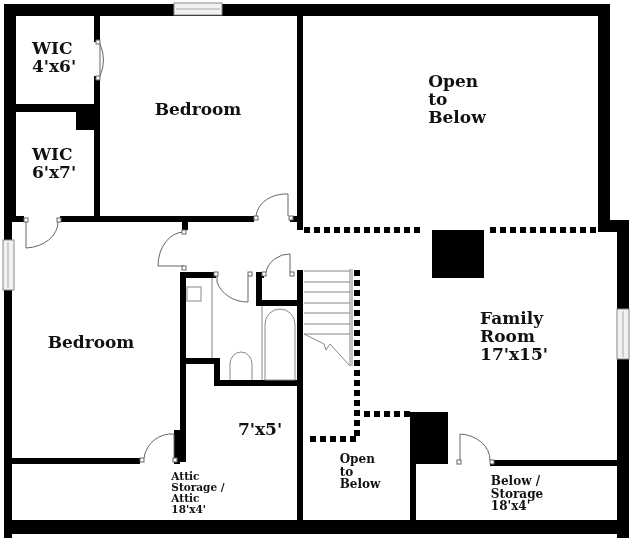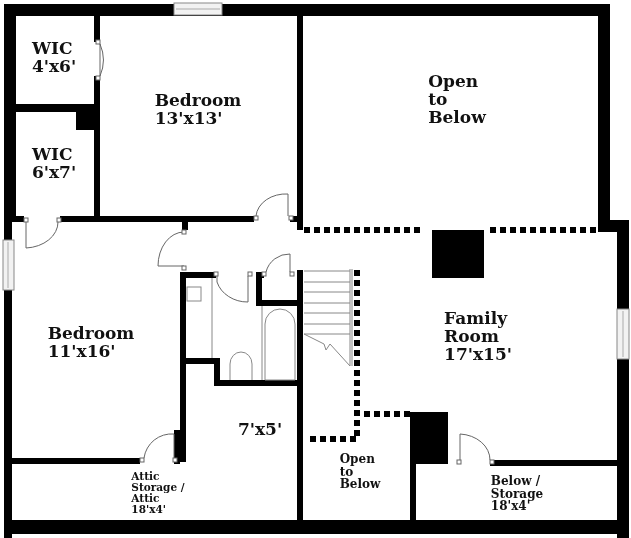--- a/index.html
+++ b/index.html
@@ -11,21 +11,21 @@
     font-weight: bold;
     color: #111111;
     text-align: left;
     line-height: 1.05;
     white-space: nowrap;
     transform: translate(-50%, -50%);
   }
   .label span { display: block; }
   .lg { font-size: 17px; }
   .sm { font-size: 12px; }
-  .xs { font-size: 10.5px; }
+  .xs { font-size: 10.5px; margin-left: 40px; }
 </style>
 </head>
 <body>
 
 <svg id="plan" viewBox="0 0 631 538" xmlns="http://www.w3.org/2000/svg">
 
   <g fill="#000">
     <rect x="4" y="4" width="606" height="12"></rect>
     <rect x="4" y="4" width="12" height="215"></rect>
     <rect x="4" y="218" width="8" height="320"></rect>
@@ -224,32 +224,30 @@
 <div class="label lg" style="left:54px; top:58px;">
   <span>WIC</span>
   <span>4'x6'</span>
 </div>
 <div class="label lg" style="left:54px; top:164px;">
   <span>WIC</span>
   <span>6'x7'</span>
 </div>
 <div class="label lg" style="left:198px; top:110px;">
   <span>Bedroom</span>
-  <span>13'x13'</span>
 </div>
 <div class="label lg" style="left:457px; top:100px;">
   <span>Open</span>
   <span>to</span>
   <span>Below</span>
 </div>
 <div class="label lg" style="left:91px; top:343px;">
   <span>Bedroom</span>
-  <span>11'x16'</span>
-</div>
-<div class="label lg" style="left:478px; top:337px;">
+</div>
+<div class="label lg" style="left:514px; top:337px;">
   <span>Family</span>
   <span>Room</span>
   <span>17'x15'</span>
 </div>
 <div class="label lg" style="left:260px; top:430px;">
   <span>7'x5'</span>
 </div>
 <div class="label sm" style="left:360px; top:472px;">
   <span>Open</span>
   <span>to</span>

